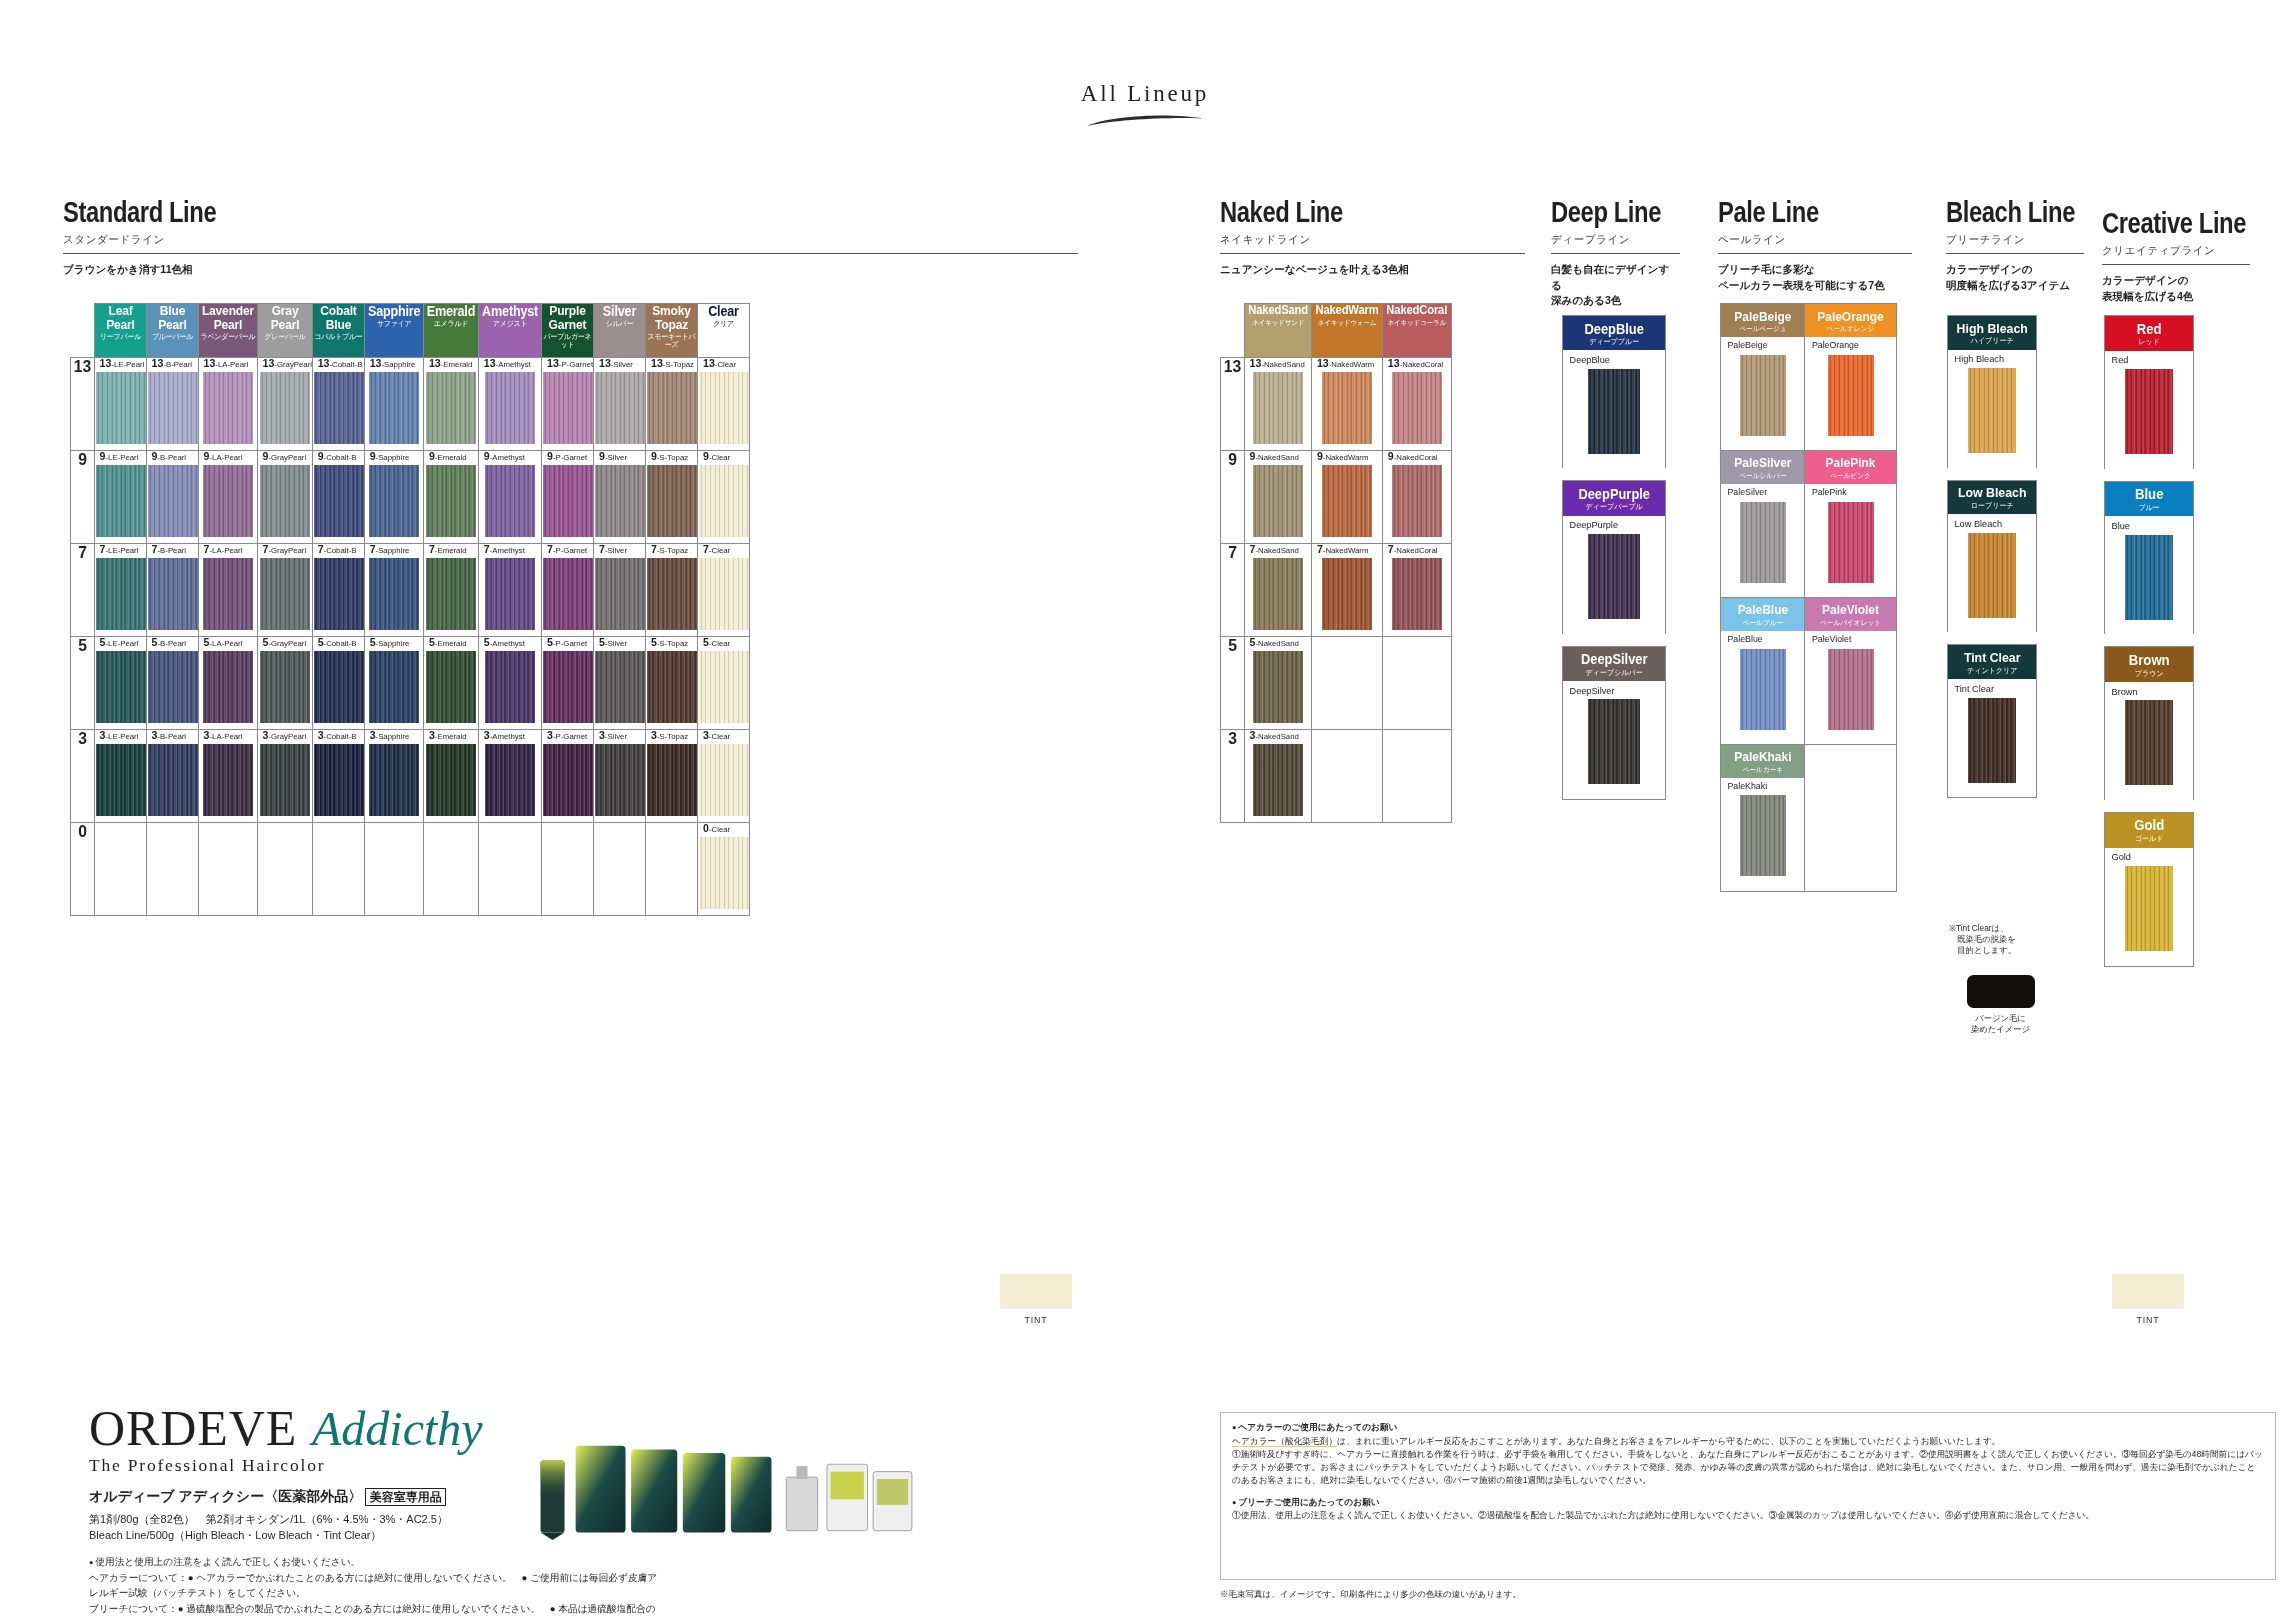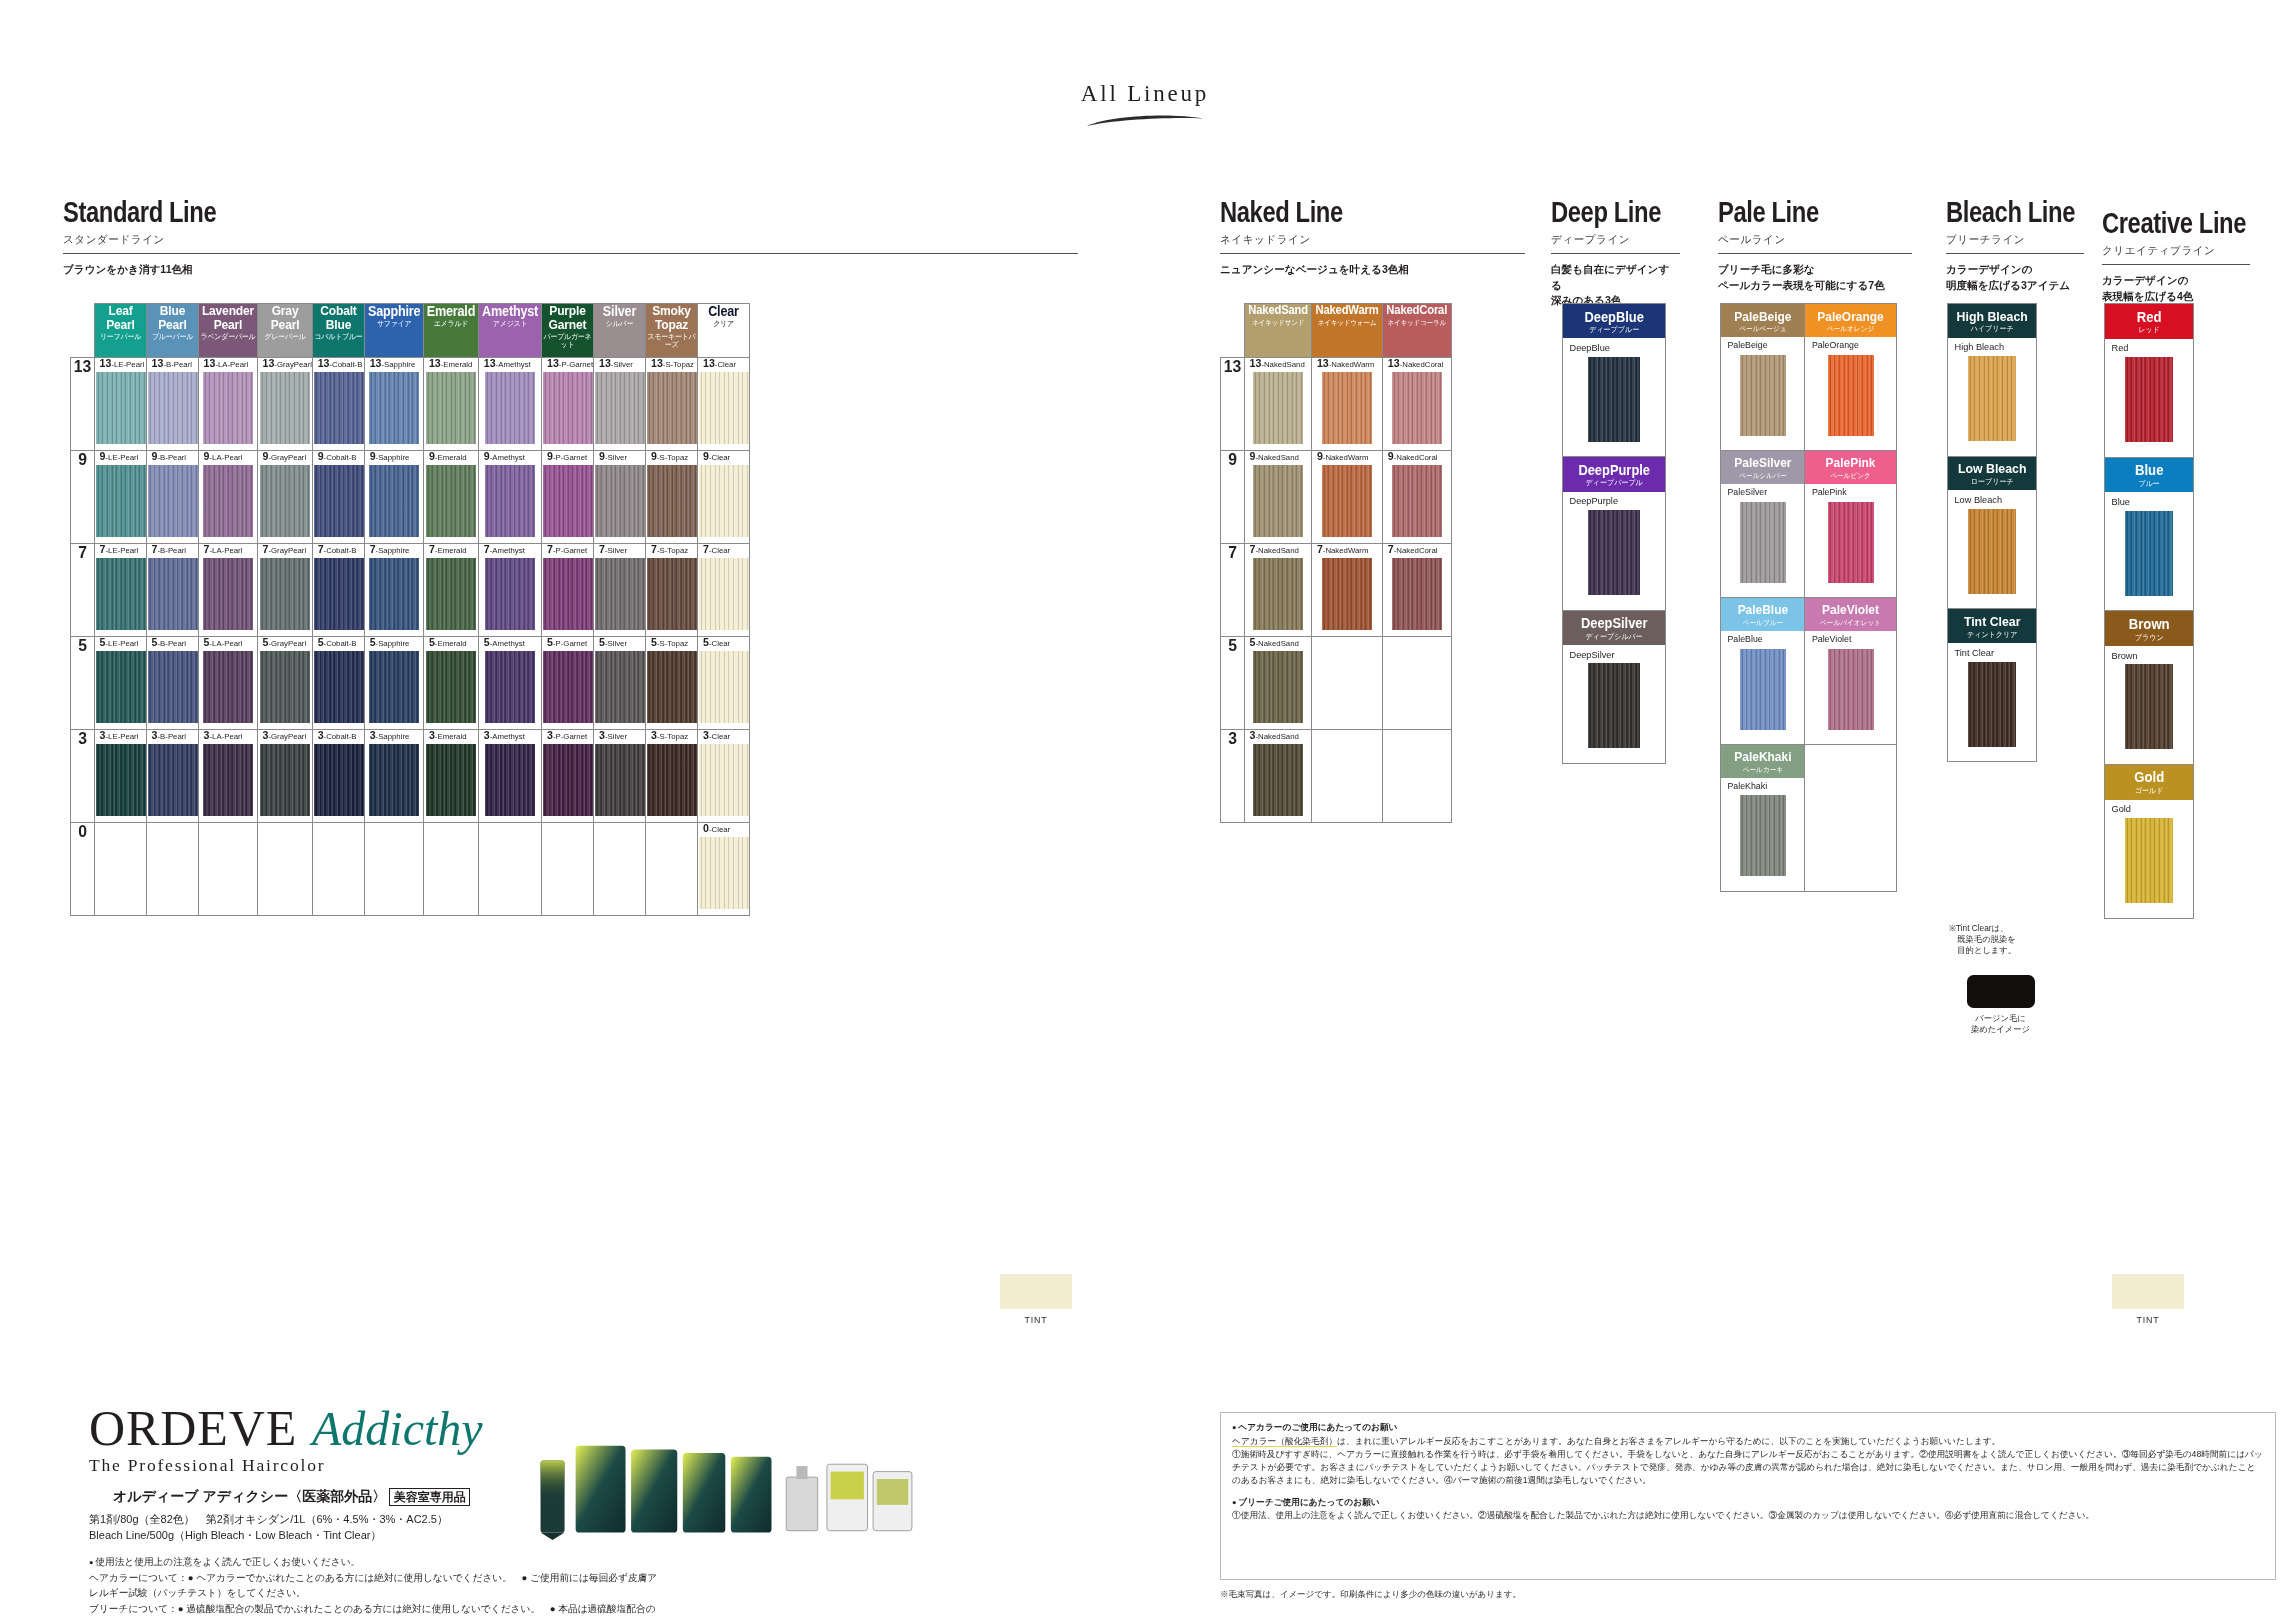--- a/index.html
+++ b/index.html
@@ -60,21 +60,21 @@
   .hair.tex {
     background-image: repeating-linear-gradient(90deg,
       rgba(255,255,255,0.17) 0px, rgba(255,255,255,0.17) 0.9px,
       rgba(0,0,0,0.00) 0.9px, rgba(0,0,0,0.00) 1.8px,
       rgba(0,0,0,0.14) 1.8px, rgba(0,0,0,0.14) 2.8px,
       rgba(255,255,255,0.09) 2.8px, rgba(255,255,255,0.09) 4.6px);
   }
 
   
   .colbox { position:absolute; }
-  .colitem { border:0.9px solid #8a8a8a; border-bottom:none; }
+  .colitem { border:0.9px solid #8a8a8a; border-bottom:none;margin-top:12px; }
   .colitem:last-child { border-bottom:0.9px solid #8a8a8a; }
   .colhead { text-align:center; color:#fff; padding:5.5px 1.8px 4.6px; line-height:1.05; }
   .colhead .en { font-family:"Liberation Sans Narrow","Liberation Sans",sans-serif;
                  font-weight:bold; font-size:14.3px; display:block; transform:scaleX(0.92);}
   .colhead .jp { display:block; font-size:7.4px; margin-top:1.8px; transform:scaleX(0.95);}
   .colbody { background:#fff; padding:4.6px 0 6.5px; text-align:center; }
   .colbody .nm { font-size:9.2px; color:#1d1d1d; text-align:left; padding-left:6.5px; line-height:1.1; }
 
   .note-sm { font-size:8.3px; line-height:1.35; color:#231f20; }
 
@@ -87,21 +87,21 @@
   #brand { position:absolute; left:89px; top:1399px; width:572px; }
   #brand .ordeve {
     font-family:"Liberation Serif", serif; font-size:50px; letter-spacing:0.9px; color:#231f20;
     display:inline-block; vertical-align:baseline;
   }
   #brand .addicthy {
     font-family:"Liberation Serif", serif; font-style:italic; font-size:48px;
     color:#0f766e; margin-left:14.8px; display:inline-block;
   }
   #brand .tagline { font-family:"Liberation Serif",serif; font-size:17.5px; letter-spacing:1.8px; margin-top:-1.8px; color:#231f20; }
-  #brand .jpname { font-size:14px; font-weight:bold; margin-top:12px;margin-left:24px; }
+  #brand .jpname { font-size:14px; font-weight:bold; margin-top:12px; }
   #brand .jpname .box { border:0.9px solid #231f20; padding:0.9px 3.7px; font-size:12px; margin-left:2.8px; }
   #brand .specs { font-size:11px; margin-top:4.6px; line-height:1.5; }
   #brand .cautions { font-size:9.7px; margin-top:10px; line-height:1.62; }
 
   
   #products { position:absolute; left:535px; top:1440px; width:388px; height:102px; }
 
   
   #cautionbox {
     position:absolute; left:1220px; top:1412px; width:1056px; height:168px;

